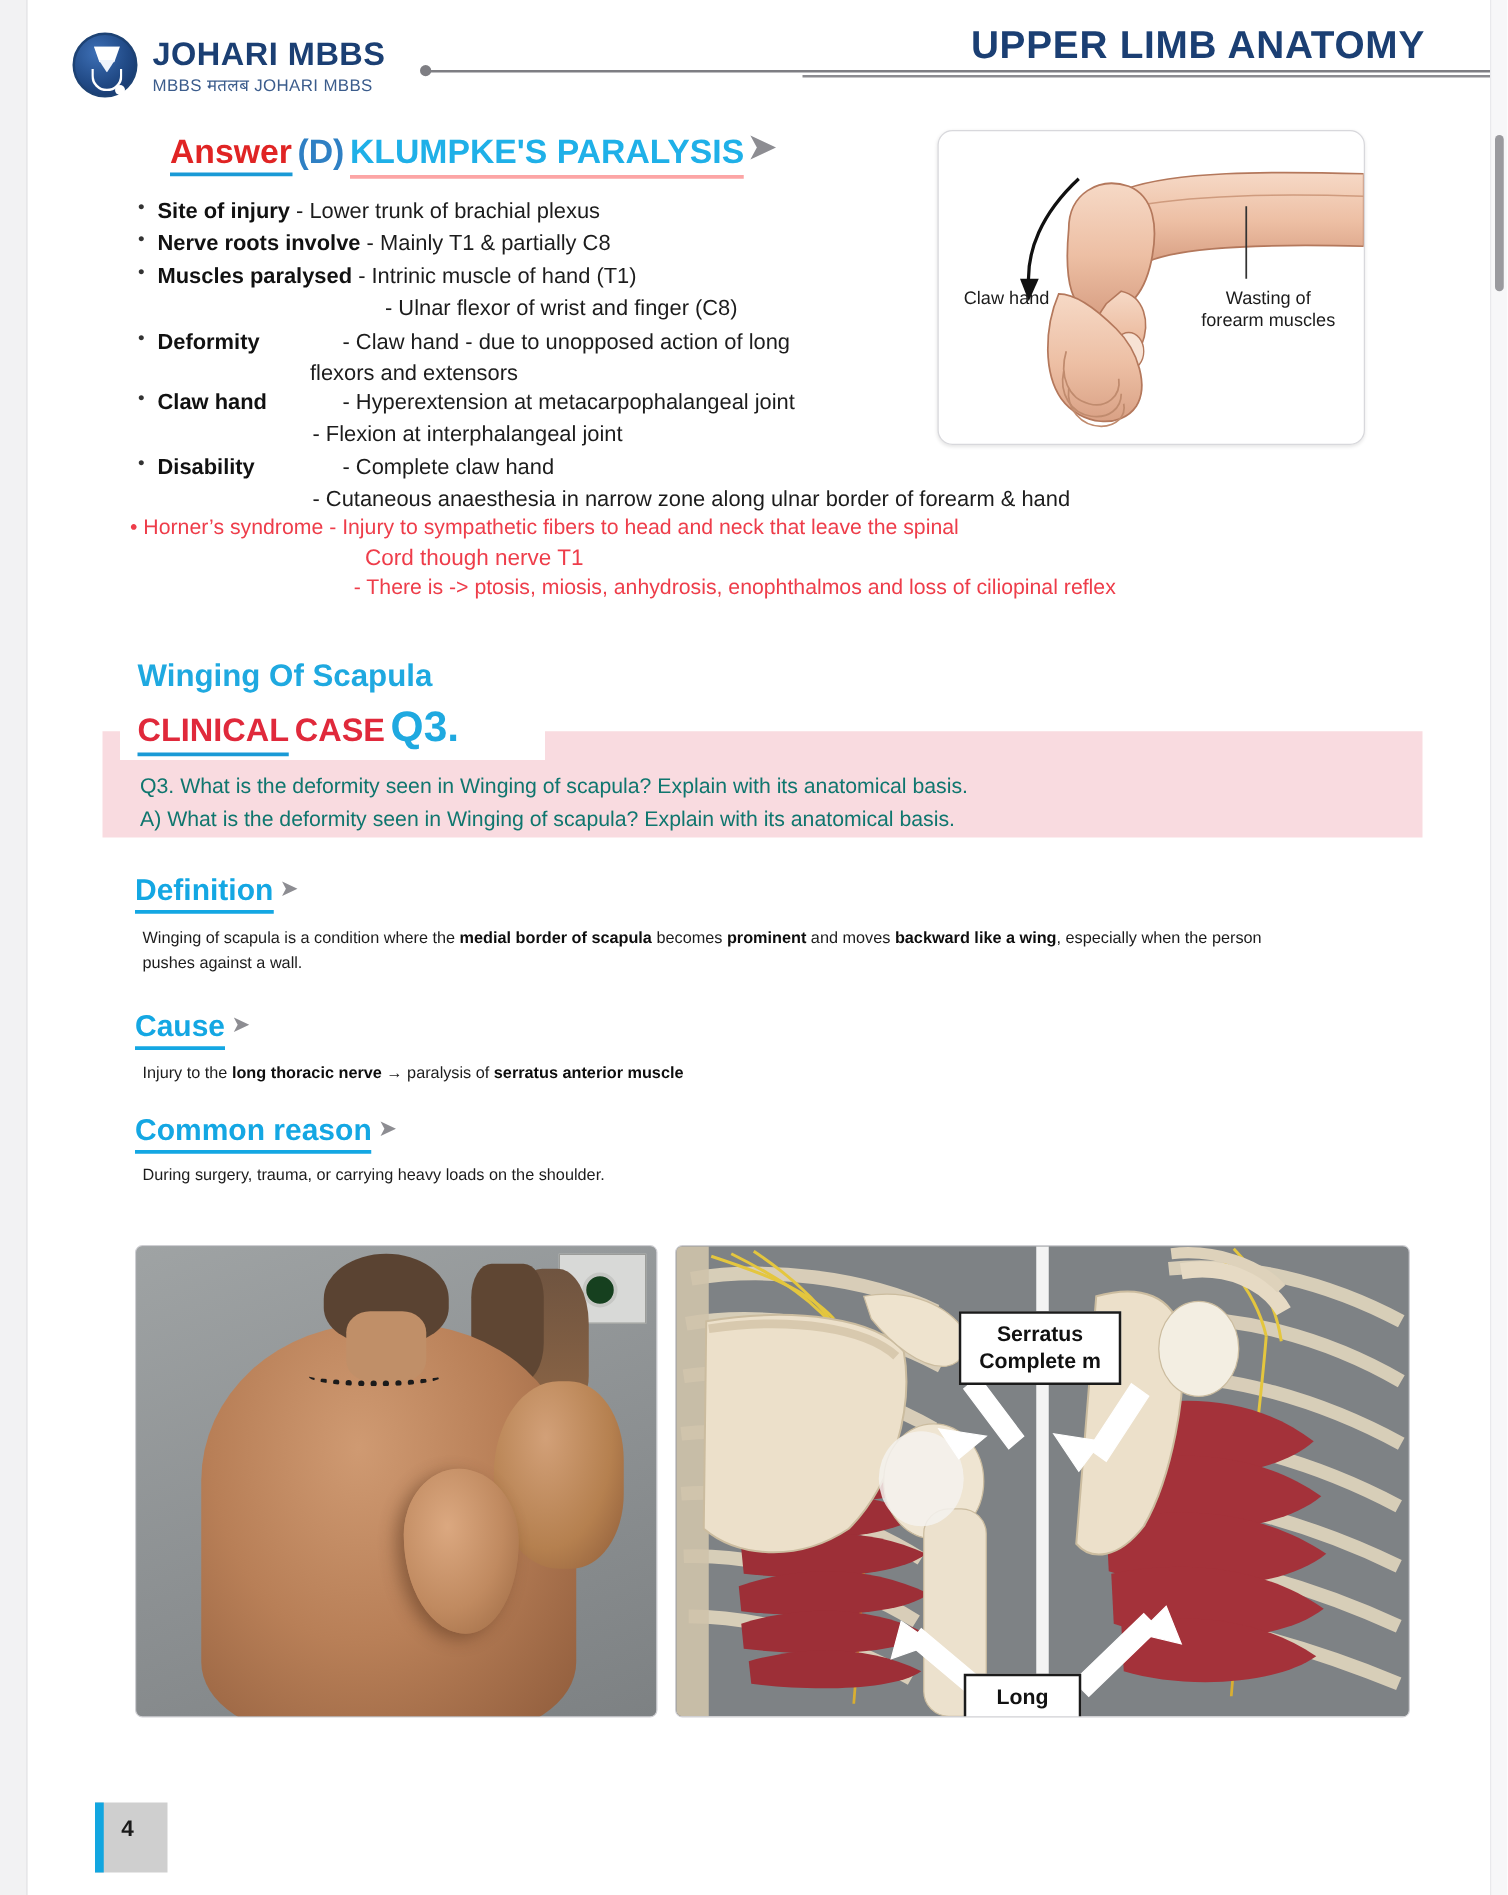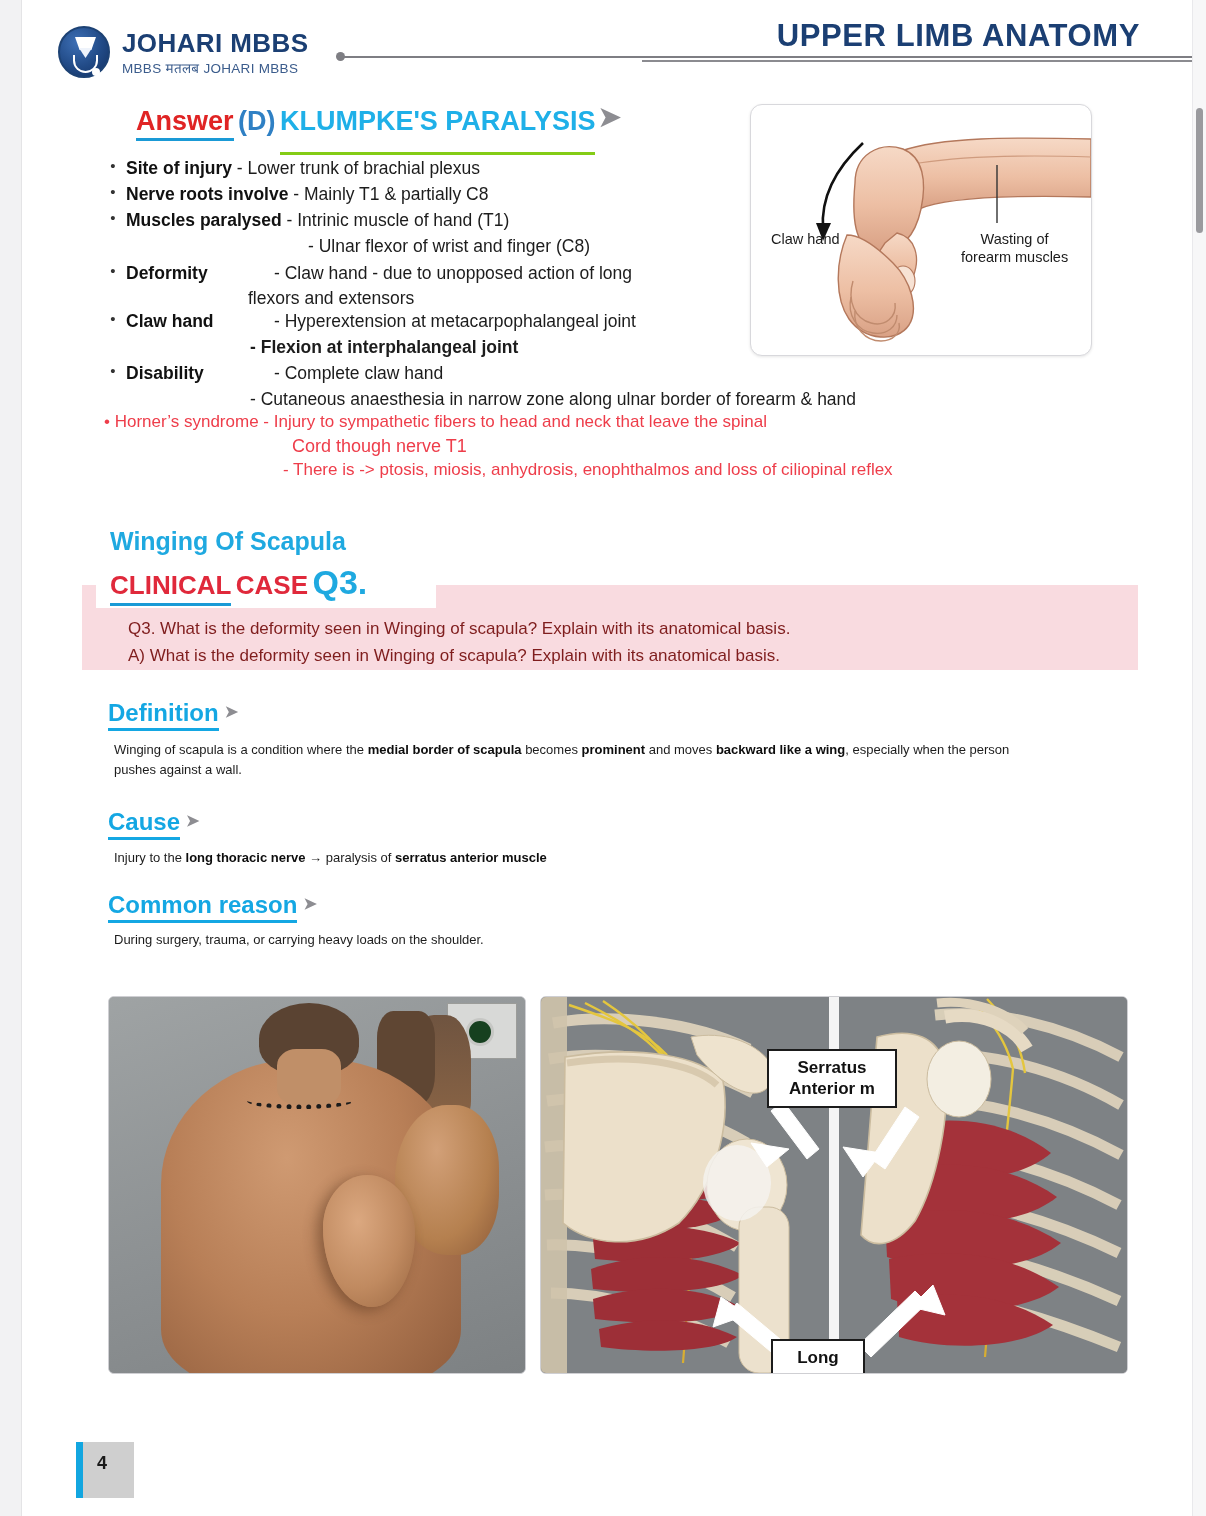--- a/index.html
+++ b/index.html
@@ -78,35 +78,35 @@
   .hdr-rule {
     position: absolute; left: 642px; top: 60px; width: 550px; height: 2px;
     background: #8b8b90;
   }
 
   
   .answer-head { position: absolute; left: 136px; top: 104px; white-space: nowrap; }
   .answer-head span { font-size: 27px; font-weight: bold; line-height: 1; }
   .a-answer { color: #e02424; border-bottom: 3px solid #1a9ad6; padding-bottom: 2px; }
   .a-d { color: #2f80c4; }
-  .a-klumpke { color: #1fb0e8; border-bottom: 3px solid #84cc16; padding-bottom: 16px; text-align: center; }
+  .a-klumpke { color: #1fb0e8; border-bottom: 3px solid #fca5a5; padding-bottom: 4px; text-align: center; }
   .chev { color: #8d8d92; font-size: 17px; vertical-align: 4px; margin-left: 3px; }
   .brow { display: flex; font-size: 17.5px; color: #1c1c1c; line-height: 1.52; }
   .bdot { width: 26px; flex: 0 0 26px; text-align: center; font-size: 15px; color: #333; }
   .blab { font-weight: bold; color: #111; }
   .sub-dash { font-size: 17.5px; color: #1c1c1c; line-height: 1.52; }
 
   .l-site   { position: absolute; left: 100px; top: 155px; }
   .l-nerve  { position: absolute; left: 100px; top: 181px; }
   .l-musc   { position: absolute; left: 100px; top: 207px; }
   .l-musc2  { position: absolute; left: 308px; top: 233px; }
   .l-def    { position: absolute; left: 100px; top: 260px; }
   .l-def2   { position: absolute; left: 248px; top: 285px; }
   .l-claw   { position: absolute; left: 100px; top: 308px; }
-  .l-claw2  { position: absolute; left: 250px; top: 334px; font-weight: bold; }
+  .l-claw2  { position: absolute; left: 250px; top: 334px; }
   .l-dis    { position: absolute; left: 100px; top: 360px; }
   .l-dis2   { position: absolute; left: 250px; top: 386px; }
 
   .lbl-w1 { display: inline-block; width: 148px; font-weight: bold; color: #111; }
   .red-l1 { position: absolute; left: 104px; top: 412px; white-space: nowrap; }
   .red-l2 { position: absolute; left: 292px; top: 436px; }
   .red-l3 { position: absolute; left: 283px; top: 460px; white-space: nowrap; }
 
   
   .claw-box {
@@ -135,21 +135,21 @@
   .cc-text {
     position: absolute; left: 110px; top: 563px; white-space: nowrap;
   }
   .cc-clinical {
     font-size: 26px; font-weight: bold; color: #e0293b;
     border-bottom: 3px solid #1a9ad6; padding-bottom: 3px;
   }
   .cc-case { font-size: 26px; font-weight: bold; color: #e0293b; }
   .cc-q3 { font-size: 34px; font-weight: bold; color: #1fa9e0; }
   .q-line {
-    position: absolute; left: 128px; font-size: 17px; color: #7f1d1d;
+    position: absolute; left: 112px; font-size: 17px; color: #0f766e;
   }
   .q-l1 { top: 619px; }
   .q-l2 { top: 646px; }
 
   
   .sec-h {
     position: absolute; font-size: 24px; font-weight: bold; color: #14a7e3;
     white-space: nowrap;
   }
   .sec-h u { text-decoration: none; border-bottom: 3px solid #14a7e3; padding-bottom: 2px; }
@@ -479,21 +479,21 @@
         <path d="M364 110 L330 162 L344 172 L378 120 Z"></path>
         <path d="M322 180 L340 156 L302 150 Z"></path>
         <path d="M258 358 L196 306 L186 318 L248 370 Z"></path>
         <path d="M180 300 L206 318 L172 330 Z"></path>
         <path d="M318 348 L374 294 L386 306 L330 360 Z"></path>
         <path d="M392 288 L370 310 L404 318 Z"></path>
       </g>
     </svg>
     <div class="callout c-serratus">
       <span>Serratus</span><br>
-      <span>Anterior m</span>
+      <span>Complete m</span>
     </div>
     <div class="callout c-long">Long</div>
   </div>
 
   <div class="pg">
     <span>4</span>
   </div>
 
 </div>
 

